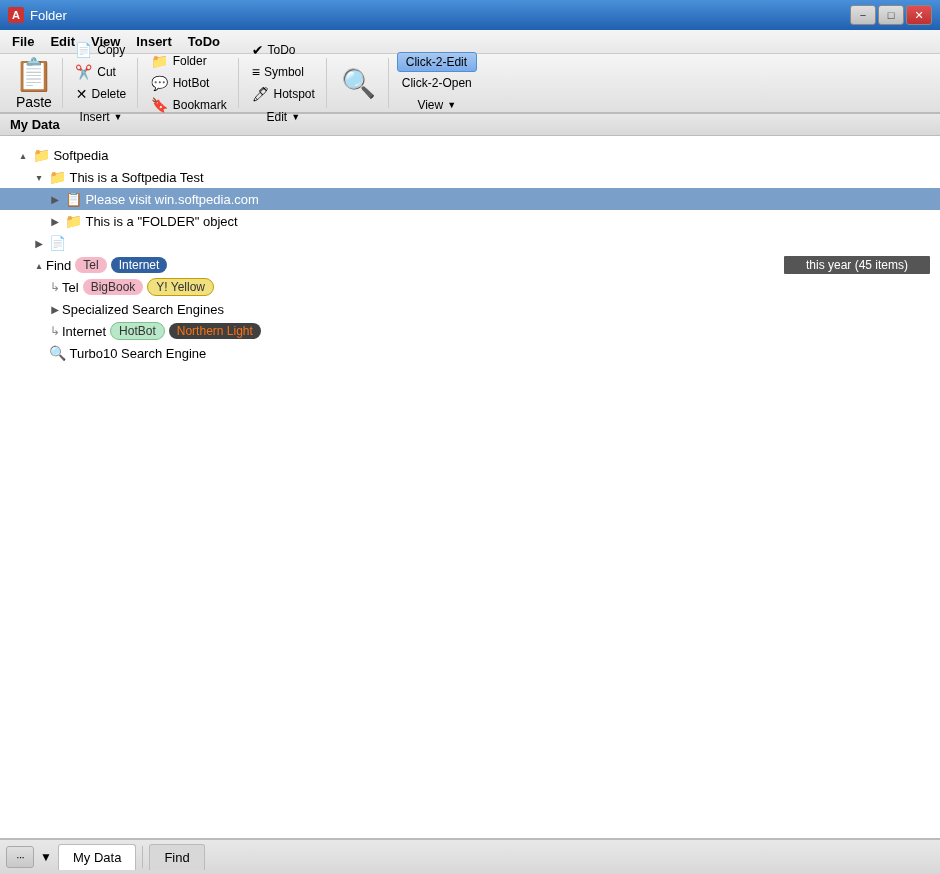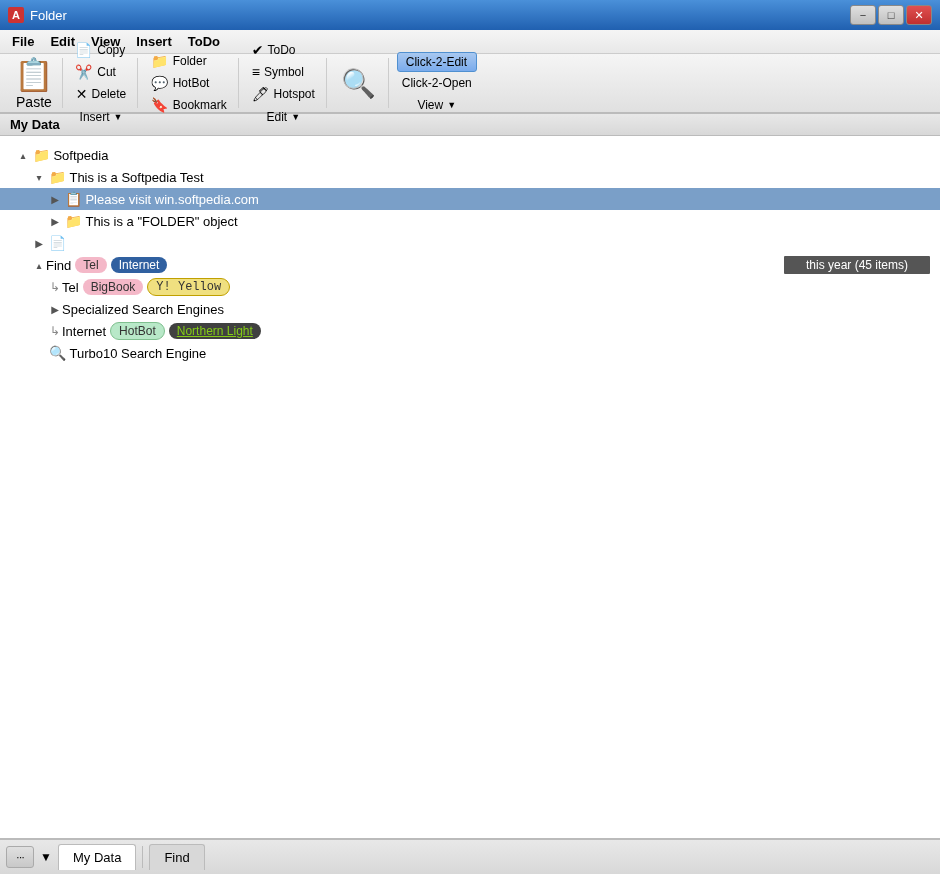--- a/index.html
+++ b/index.html
@@ -149,22 +149,22 @@
       display: inline-block;
       padding: 1px 8px;
       border-radius: 10px;
       font-size: 12px;
       margin-left: 4px;
       cursor: pointer;
     }
     .tag-pink { background: #f4b8c8; color: #333; }
     .tag-blue { background: #3060a0; color: white; }
     .tag-green { background: #b8e8c8; color: #333; border: 1px solid #80c090; }
-    .tag-dark { background: #404040; color: #84cc16; text-decoration: underline; }
-    .tag-yellow { background: #f0e080; color: #333; border: 1px solid #c0a000; font-family: Liberation Mono, monospace; }
+    .tag-dark { background: #404040; color: #f97316; }
+    .tag-yellow { background: #f0e080; color: #333; border: 1px solid #c0a000; }
 
     
     .year-badge {
       margin-left: auto;
       margin-right: 10px;
       background: #555;
       color: white;
       padding: 2px 22px;
       border-radius: 1px;
       font-size: 12px;

